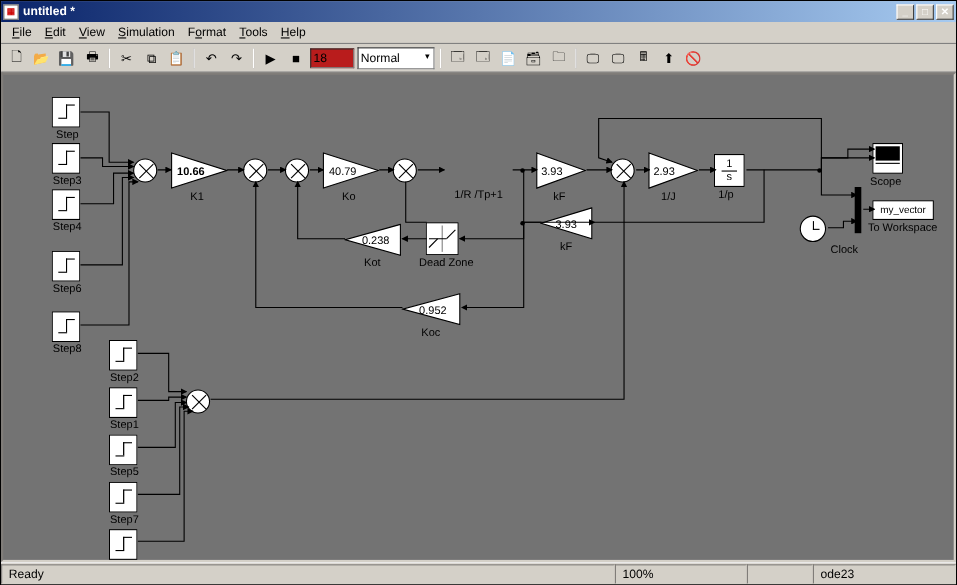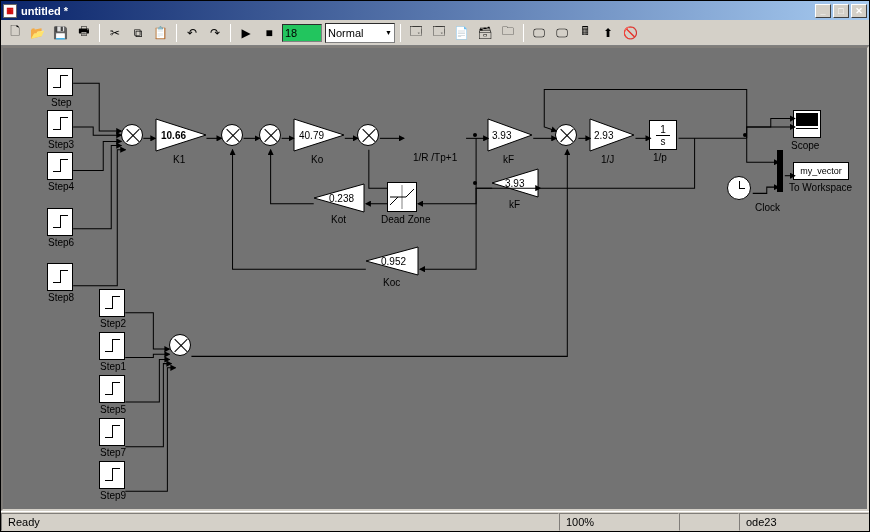--- a/index.html
+++ b/index.html
@@ -9,21 +9,21 @@
 .titlebar .icon { width: 14px; height: 14px; margin-right: 4px; background: #fff; border: 1px solid #666; display: inline-flex; align-items:center; justify-content:center; font-size:8px; color:#c00; }
 .titlebar .title { flex: 1; }
 .winbtns { display: flex; gap: 2px; }
 .winbtn { width: 16px; height: 14px; background: #d4d0c8; border: 1px solid #fff; border-right-color:#404040; border-bottom-color:#404040; display: flex; align-items: center; justify-content: center; font-size: 9px; cursor: pointer; }
 .menubar { height: 20px; background: #d4d0c8; display: flex; align-items: center; padding: 0 4px; border-bottom: 1px solid #808080; }
 .menuitem { padding: 2px 6px; cursor: pointer; }
 .menuitem span { text-decoration: underline; }
 .toolbar { height: 26px; background: #d4d0c8; display: flex; align-items: center; padding: 0 4px; border-bottom: 1px solid #808080; gap: 3px; }
 .tbtn { width: 20px; height: 20px; border: 1px solid transparent; display: flex; align-items: center; justify-content: center; cursor: pointer; font-size: 12px; }
 .tsep { width: 1px; height: 18px; background: #808080; margin: 0 2px; border-right: 1px solid #fff; }
-.tfield { width: 40px; height: 18px; background: #22c55e; border: 1px inset #808080; padding: 0 2px; font-size: 11px; }
+.tfield { width: 40px; height: 18px; background: #b91c1c; border: 1px inset #808080; padding: 0 2px; font-size: 11px; }
 .tselect { width: 70px; height: 20px; background: #fff; border: 1px inset #808080; padding: 0 2px; font-size: 11px; display: flex; align-items: center; justify-content: space-between; }
 .tselect::after { content: "▼"; font-size: 7px; }
 .canvas { flex: 1; background: #737373; border: 2px inset #d4d0c8; position: relative; overflow: hidden; }
 .statusbar { height: 20px; background: #d4d0c8; display: flex; align-items: center; border-top: 1px solid #fff; }
 .statuscell { border: 1px inset #d4d0c8; padding: 1px 6px; height: 18px; display: flex; align-items: center; }
 .stepblk { width: 26px; height: 28px; border: 1px solid #000; background: #fff; position: absolute; }
 .stepblk::before { content:""; position:absolute; left:5px; top:18px; width:8px; height:1px; background:#000; }
 .stepblk::after { content:""; position:absolute; left:12px; top:6px; width:1px; height:12px; background:#000; box-shadow: 0 0 0 #000, 8px 0 0 #000 inset; }
 .stepblk .rise { position:absolute; left:12px; top:6px; width:8px; height:1px; background:#000; }
 .steplabel { position: absolute; font-size: 10px; white-space: nowrap; }
@@ -61,20 +61,29 @@
   <div class="titlebar">
     <span class="icon">▦</span>
     <span class="title">untitled *</span>
     <div class="winbtns">
       <div class="winbtn">_</div>
       <div class="winbtn">□</div>
       <div class="winbtn">✕</div>
     </div>
   </div>
 
+  <div class="menubar">
+    <div class="menuitem"><span>F</span>ile</div>
+    <div class="menuitem"><span>E</span>dit</div>
+    <div class="menuitem"><span>V</span>iew</div>
+    <div class="menuitem"><span>S</span>imulation</div>
+    <div class="menuitem">F<span>o</span>rmat</div>
+    <div class="menuitem"><span>T</span>ools</div>
+    <div class="menuitem"><span>H</span>elp</div>
+  </div>
 
   <div class="toolbar">
     <div class="tbtn">🗋</div>
     <div class="tbtn">📂</div>
     <div class="tbtn">💾</div>
     <div class="tbtn">🖶</div>
     <div class="tsep"></div>
     <div class="tbtn">✂</div>
     <div class="tbtn">⧉</div>
     <div class="tbtn">📋</div>

